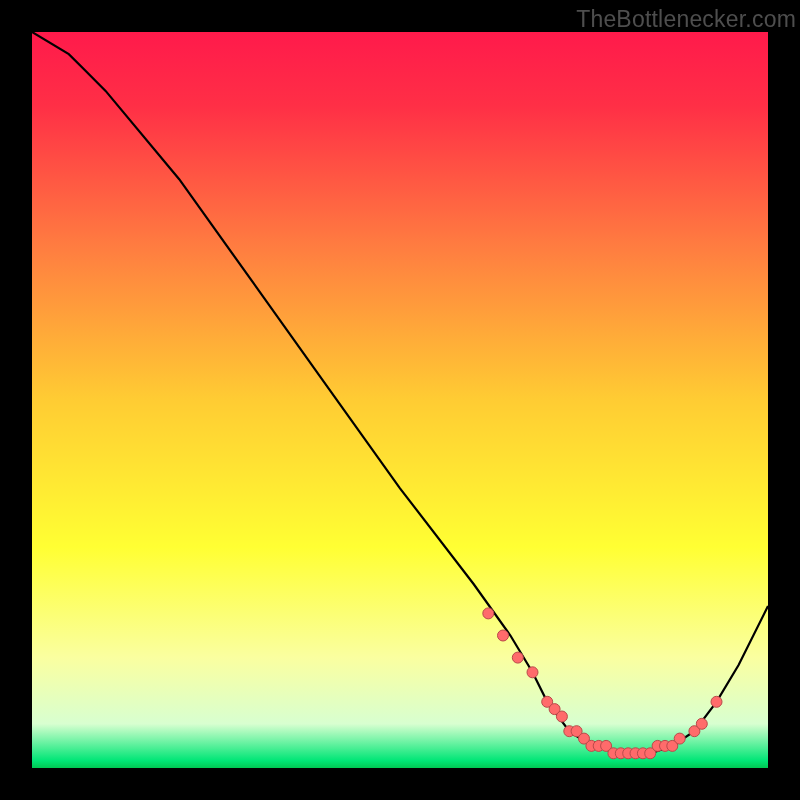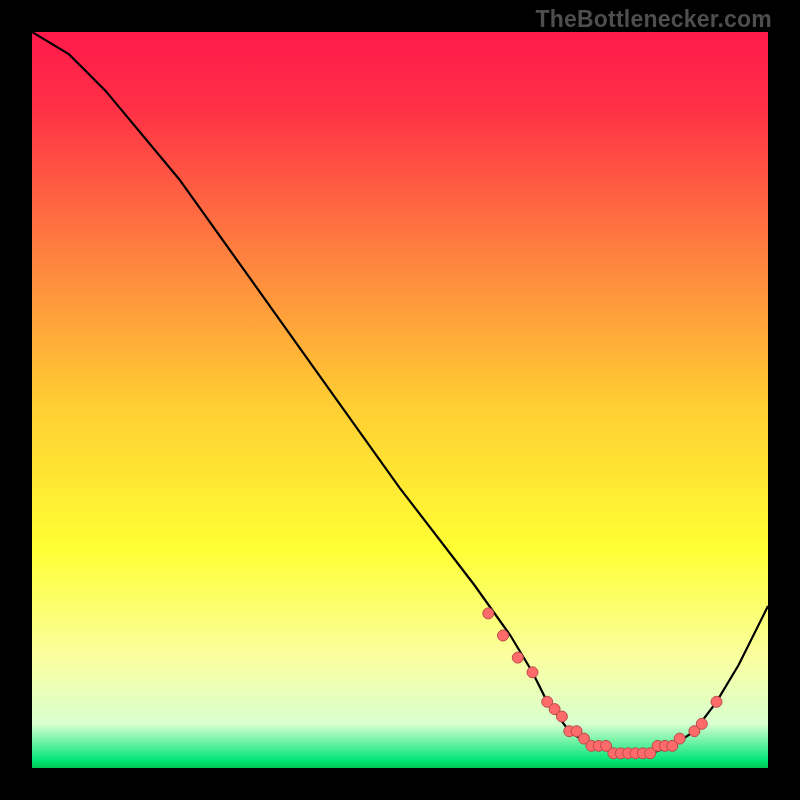--- a/index.html
+++ b/index.html
@@ -22,24 +22,24 @@
   .plot-area {
     position: absolute;
     left: 32px;
     top: 32px;
     width: 736px;
     height: 736px;
   }
   .watermark {
     position: absolute;
     top: 6px;
-    right: 28px;
+    right: 4px;
     color: #4e4e4e;
     font-size: 23px;
-    font-weight: 700;
+    font-weight: 400;
     letter-spacing: 0.2px;
   }
 </style>
 </head>
 <body>
 
 <div class="frame">
 
   <div class="watermark">TheBottlenecker.com</div>
 

